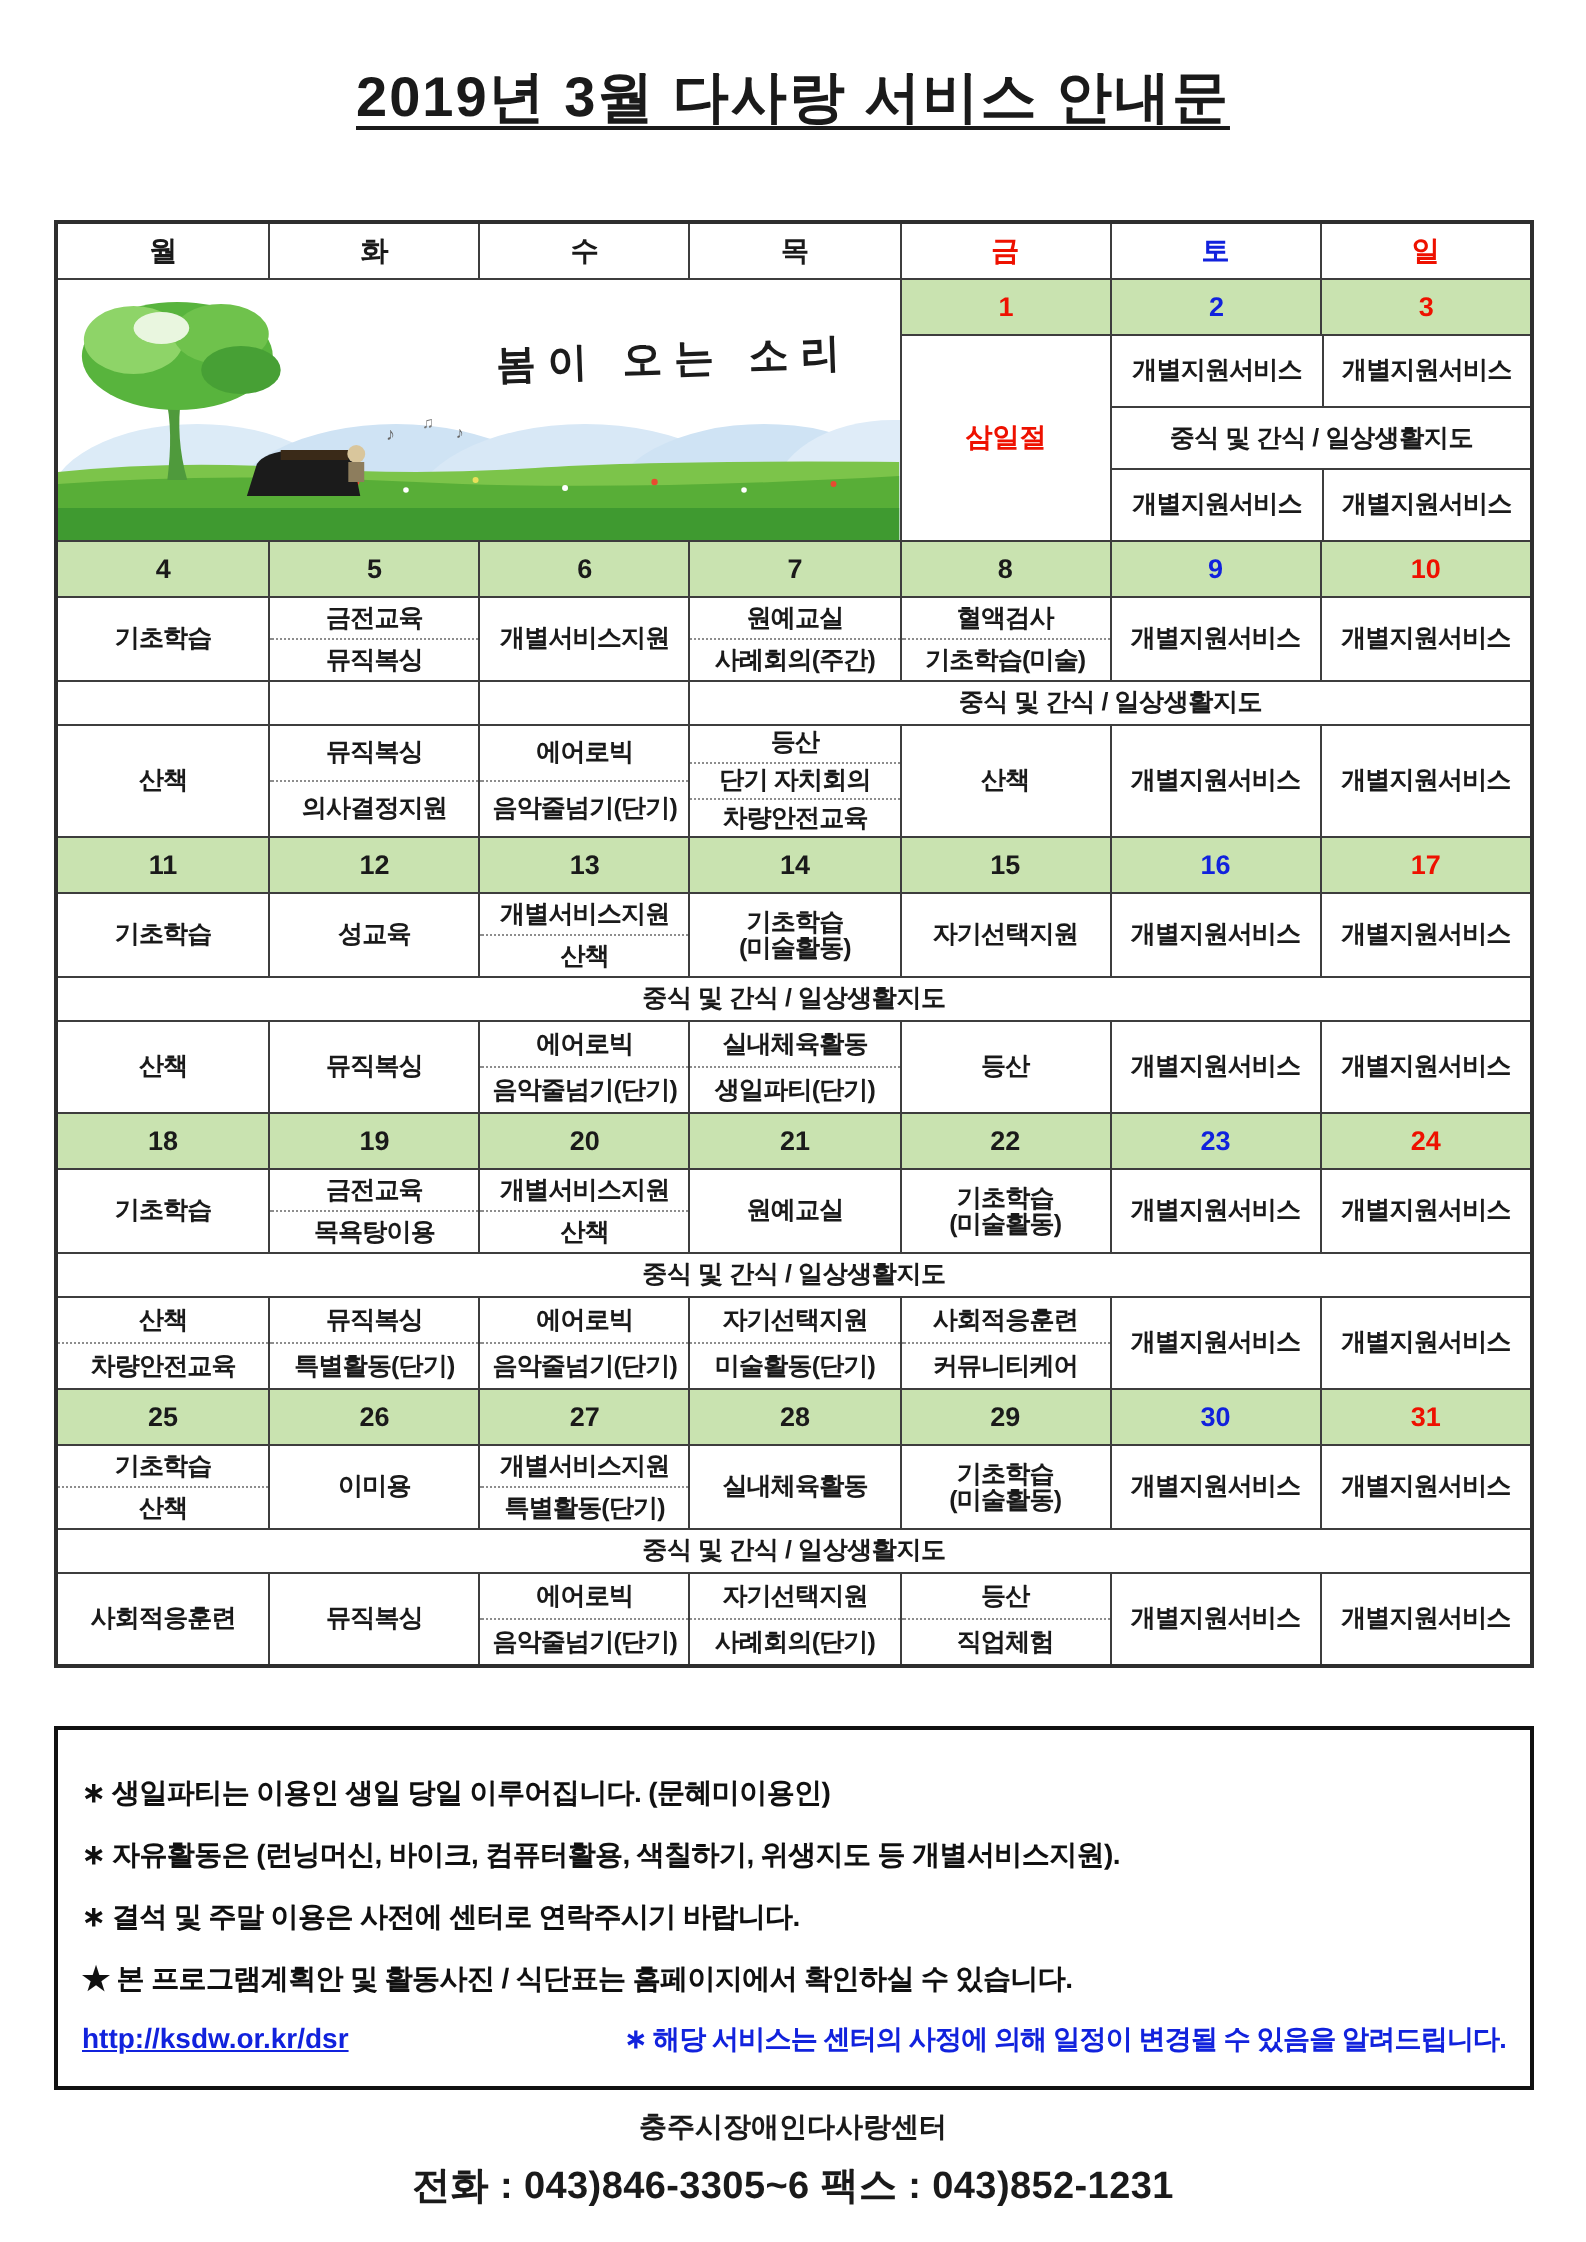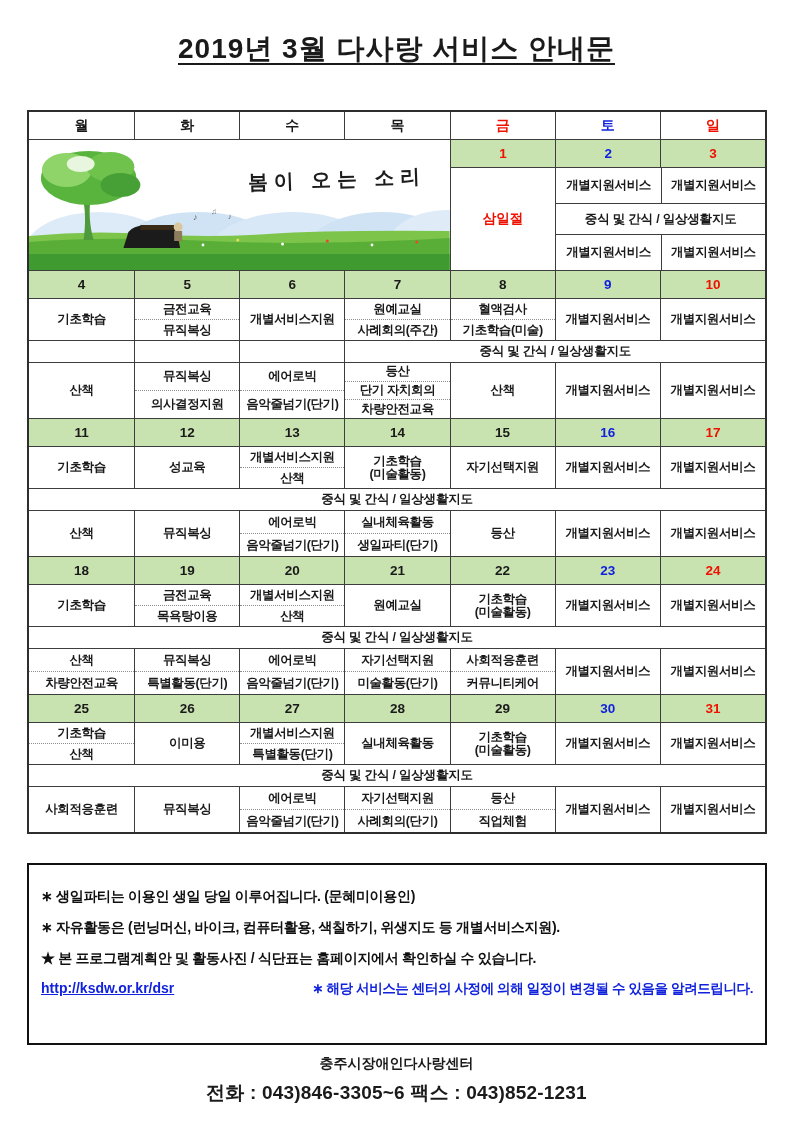--- a/index.html
+++ b/index.html
@@ -430,20 +430,21 @@
             </div>
           </div>
         </div>
       </div>
   </div>
 
   <div class="notes">
     <div id="notes-list">
         <div class="note-line">∗ 생일파티는 이용인 생일 당일 이루어집니다. (문혜미이용인)</div>
         <div class="note-line">∗ 자유활동은 (런닝머신, 바이크, 컴퓨터활용, 색칠하기, 위생지도 등 개별서비스지원).</div>
+        <div class="note-line">∗ 결석 및 주말 이용은 사전에 센터로 연락주시기 바랍니다.</div>
         <div class="note-line">★ 본 프로그램계획안 및 활동사진 / 식단표는 홈페이지에서 확인하실 수 있습니다.</div>
       </div>
     <div class="note-last">
       <a class="note-link" href="#">http://ksdw.or.kr/dsr</a>
       <span class="note-notice">∗ 해당 서비스는 센터의 사정에 의해 일정이 변경될 수 있음을 알려드립니다.</span>
     </div>
   </div>
 
   <div class="footer">
     <div class="footer-org">충주시장애인다사랑센터</div>

